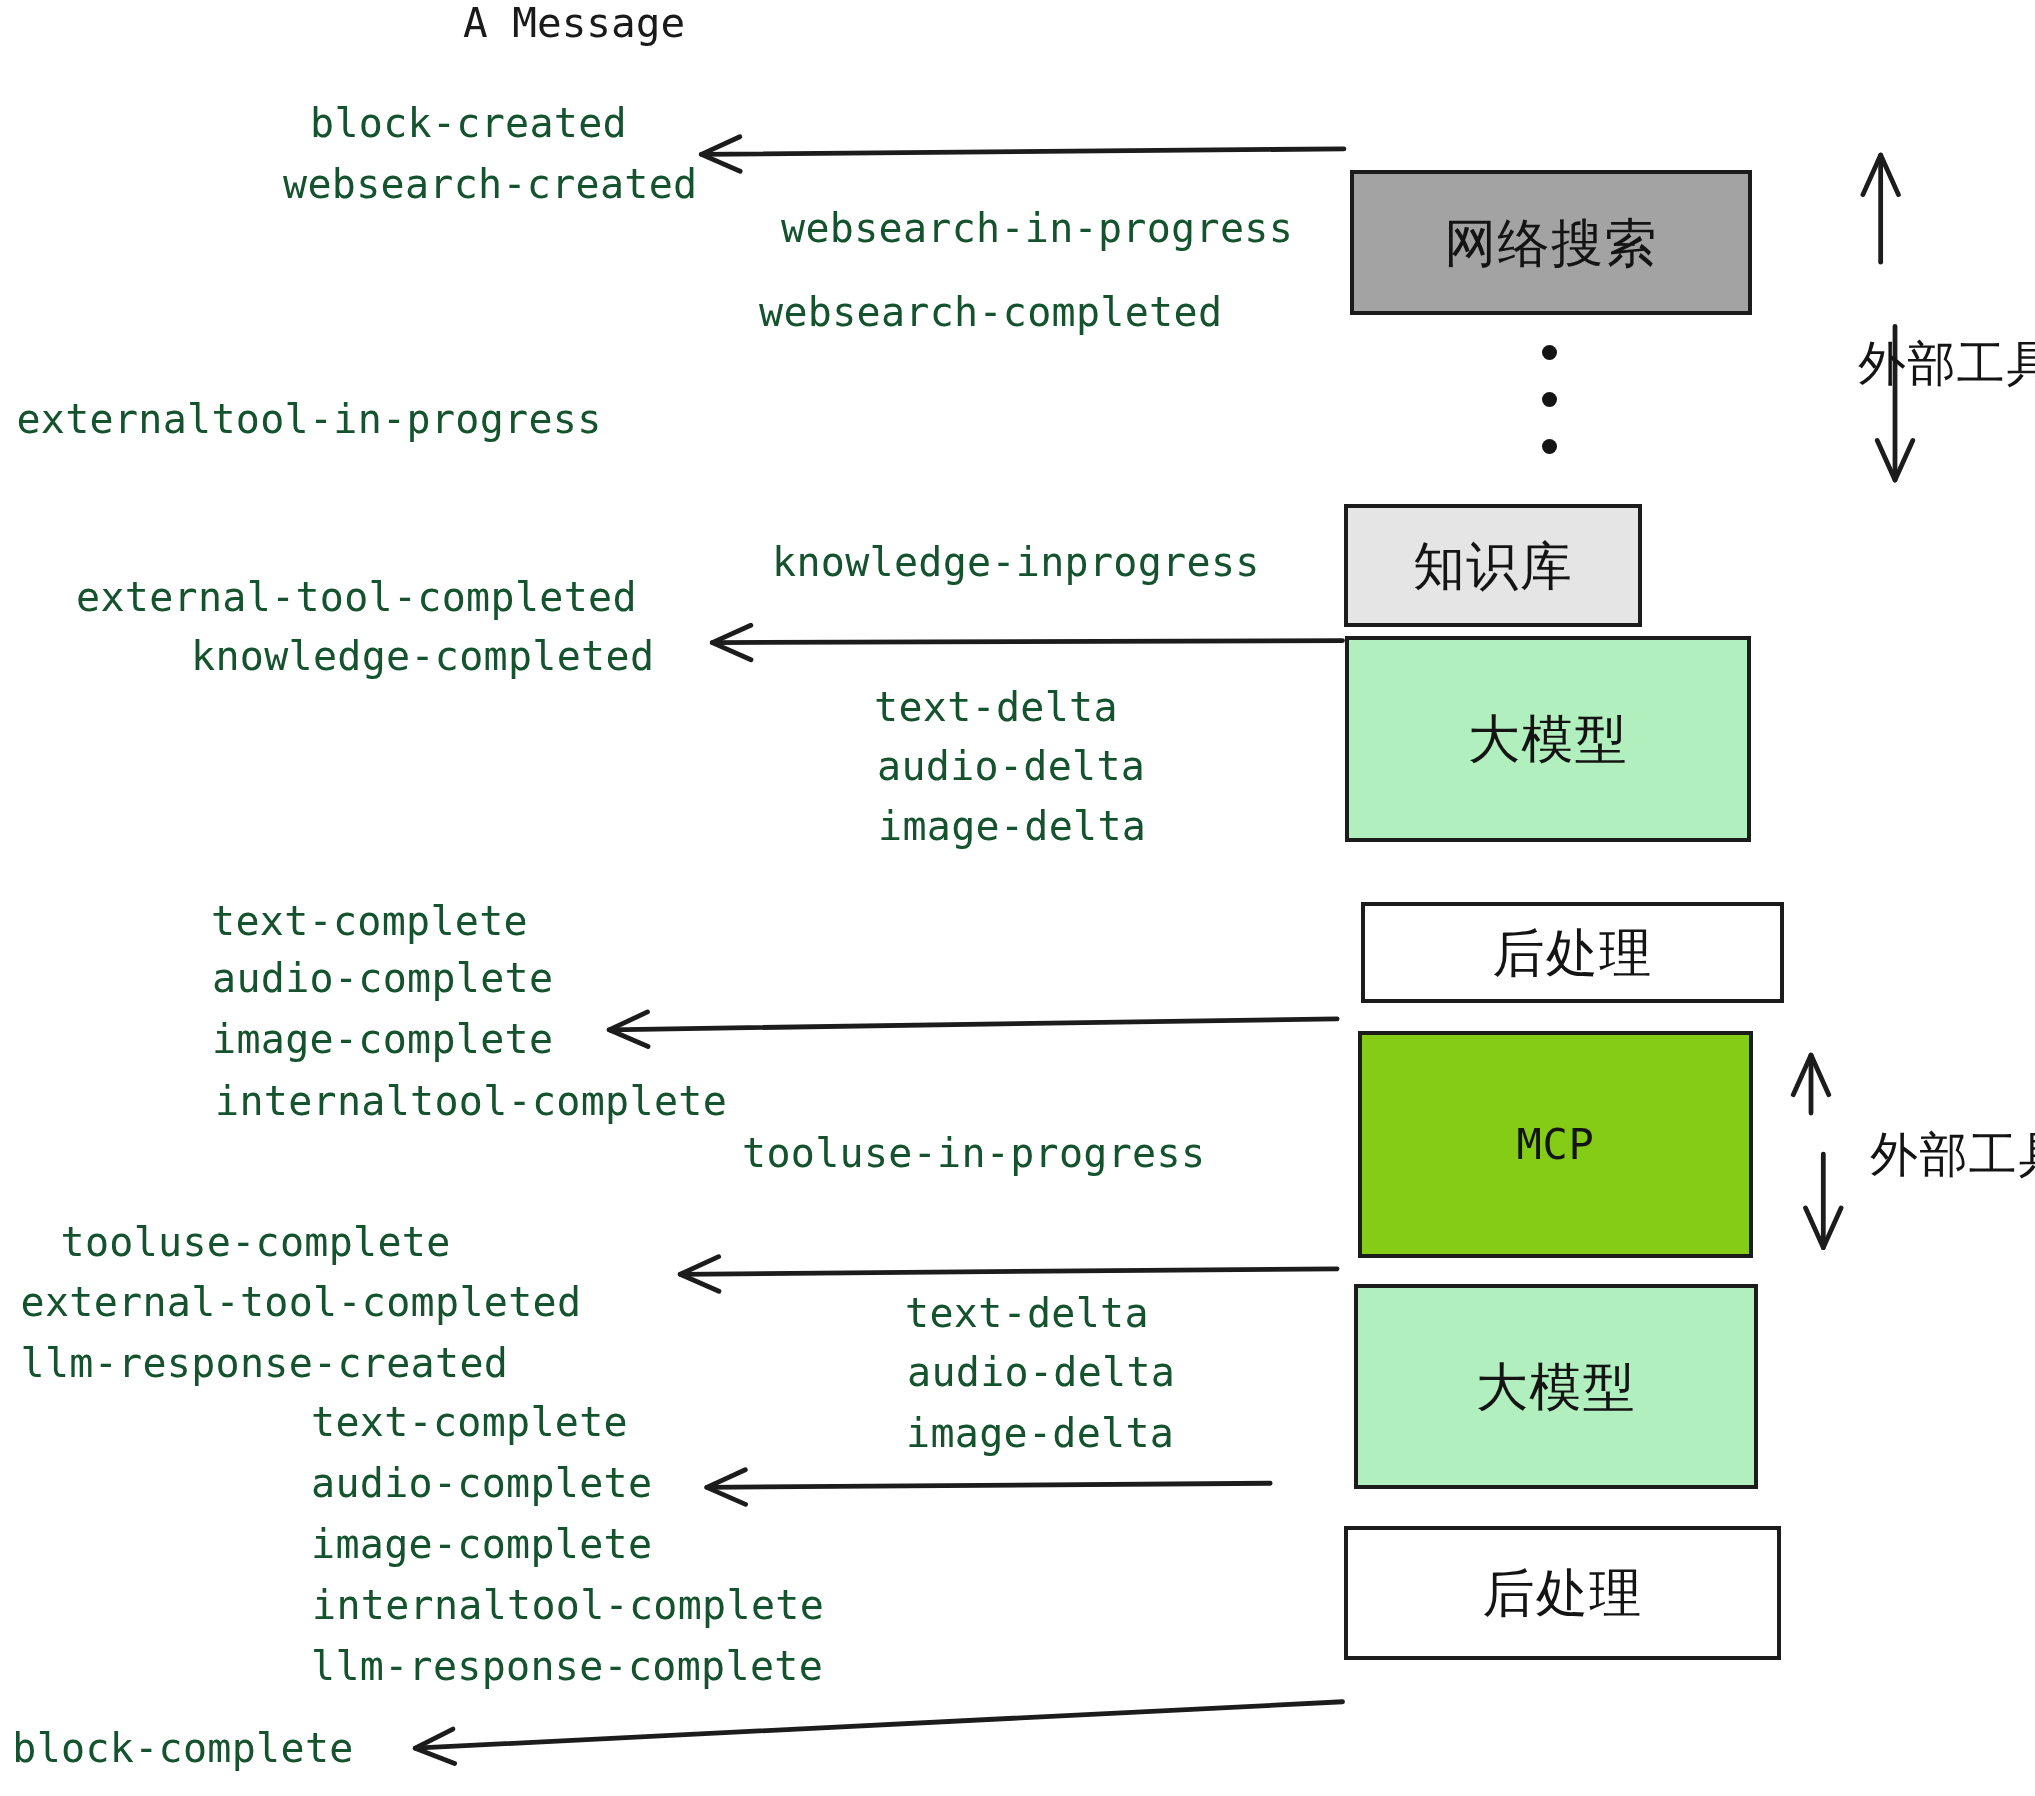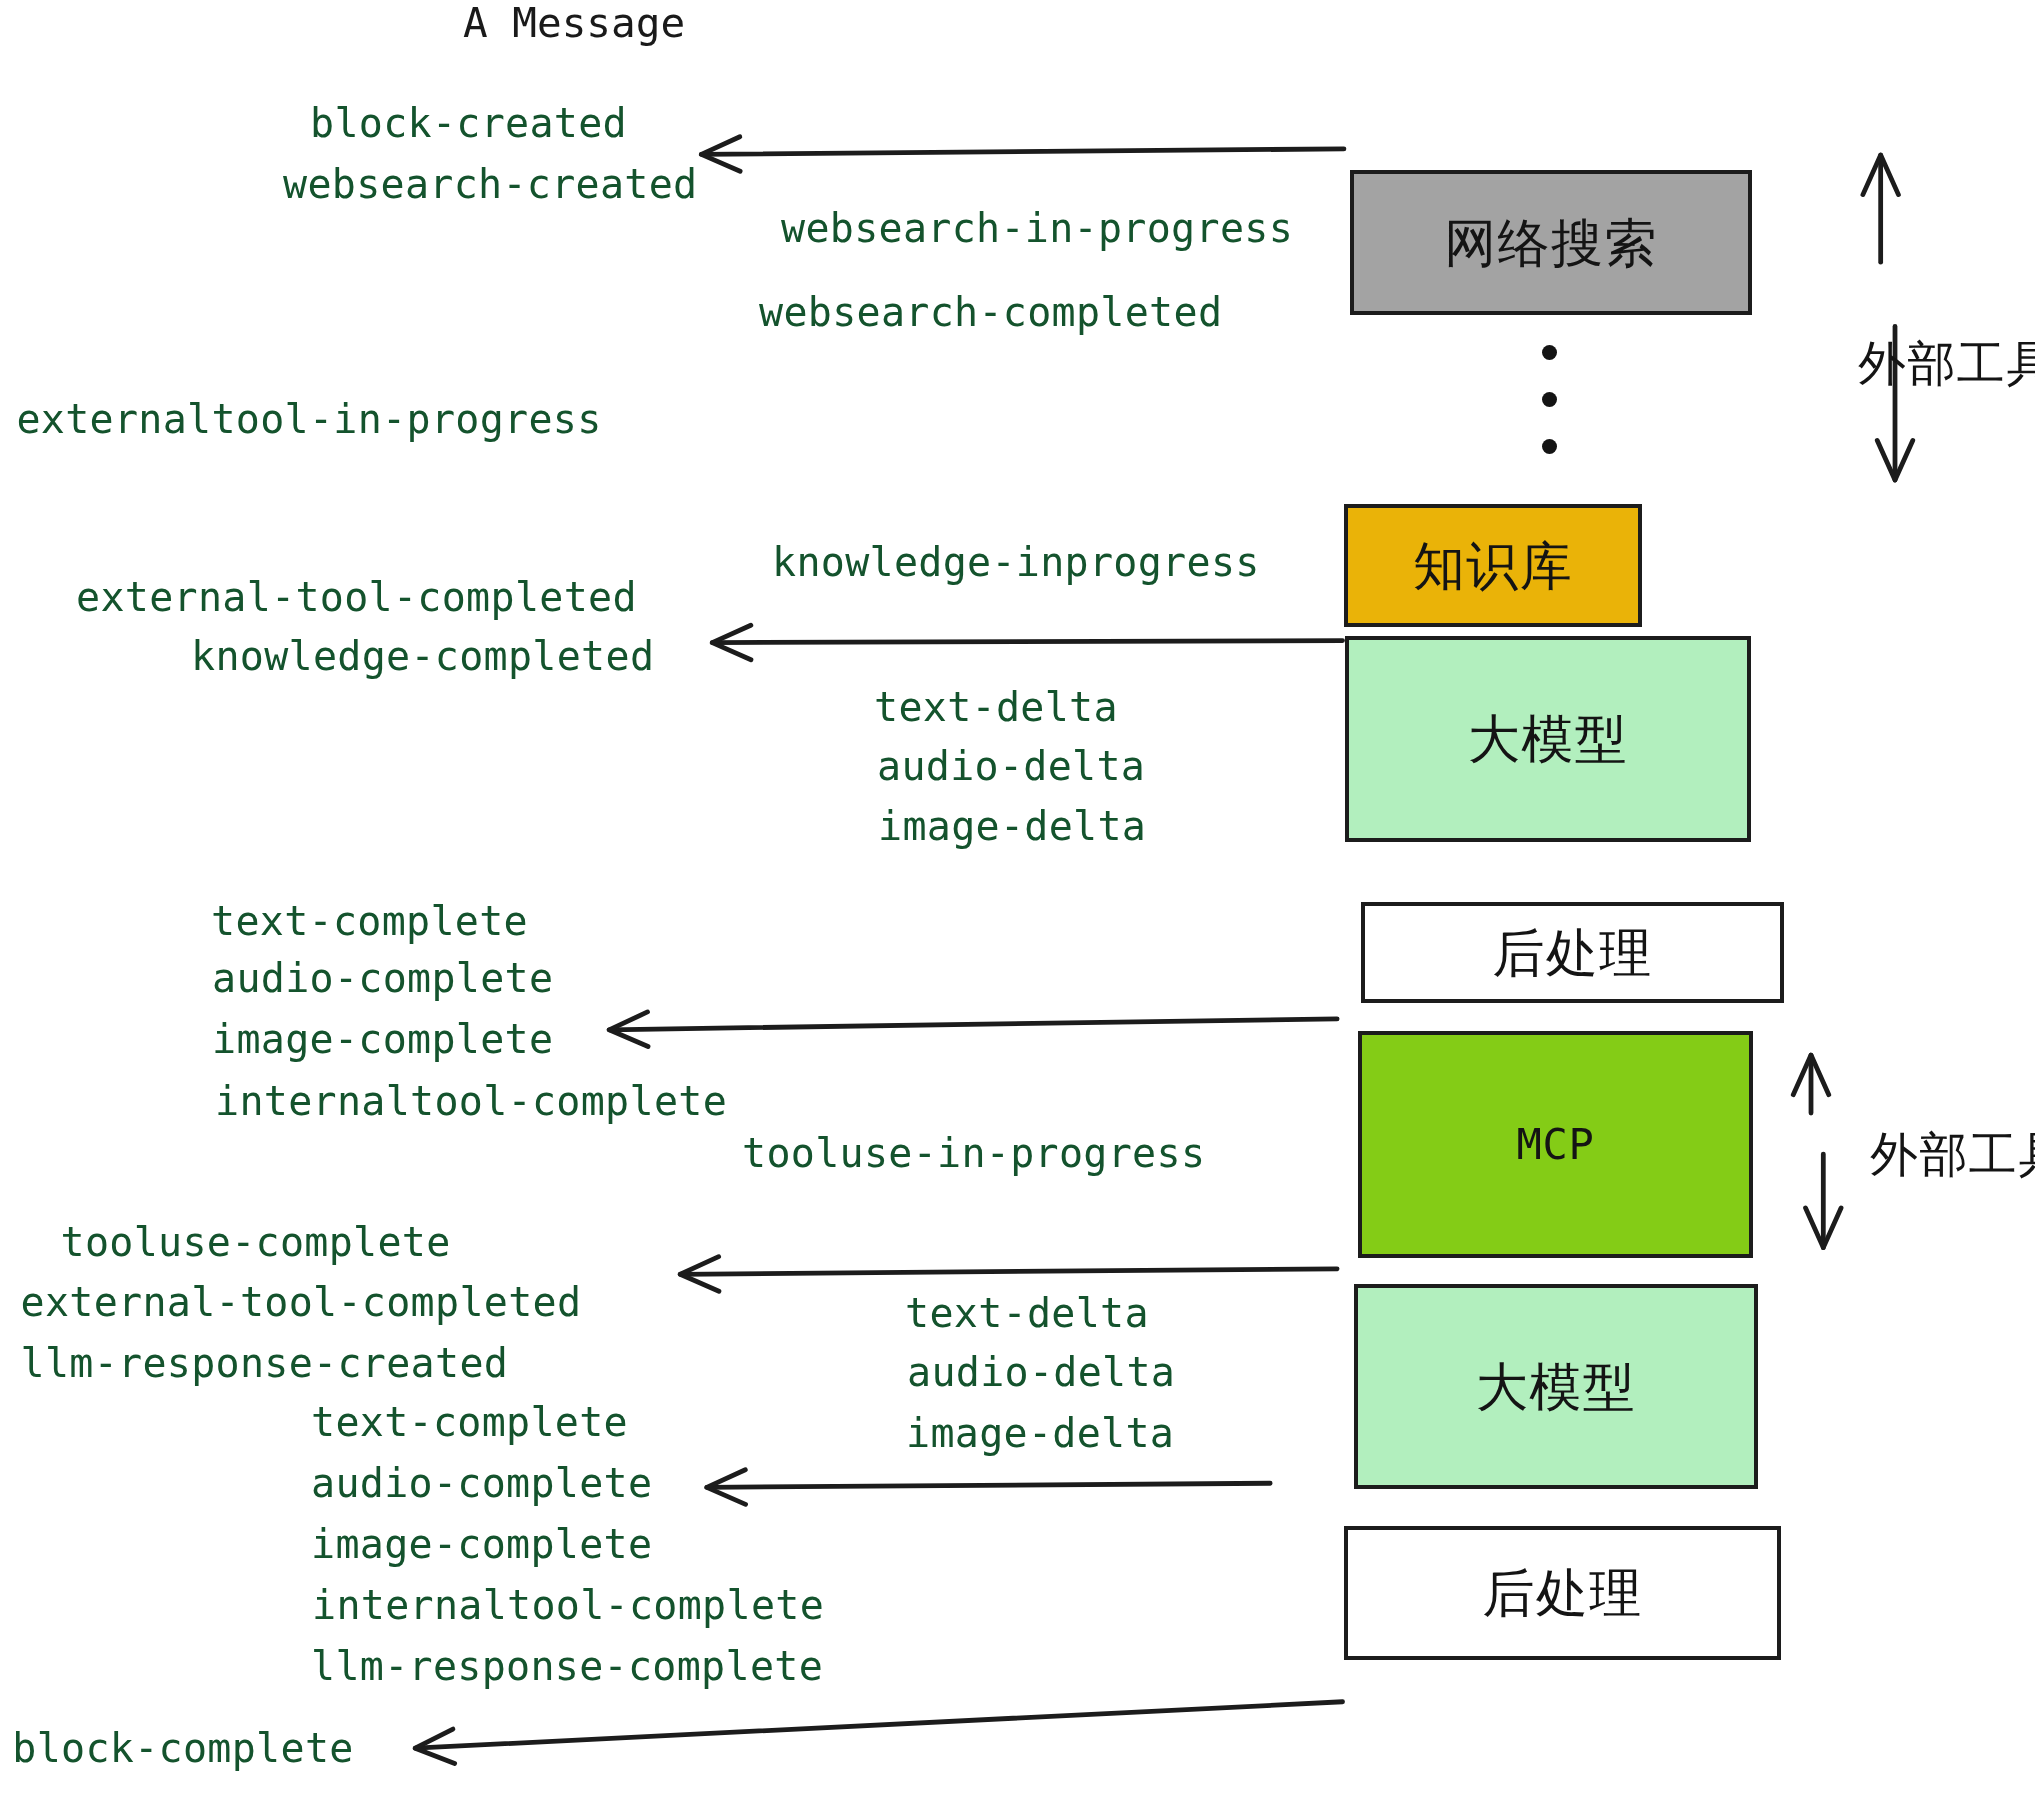--- a/index.html
+++ b/index.html
@@ -150,21 +150,21 @@
           <line x1="2670" y1="1690" x2="2670" y2="1827"></line>
           <polyline points="2644,1769 2670,1827 2696,1769"></polyline>
         </g>
       </g>
   </svg>
 
   <div id="boxes-layer">
       <div class="box" style="left: 1350px; top: 170px; width: 402px; height: 145px; background: #a3a3a3;">
         <span class="box-label">网络搜索</span>
       </div>
-      <div class="box" style="left: 1344px; top: 504px; width: 298px; height: 123px; background: #eab308;">
+      <div class="box" style="left: 1344px; top: 504px; width: 298px; height: 123px; background: #e5e5e5;">
         <span class="box-label">知识库</span>
       </div>
       <div class="box" style="left: 1345px; top: 636px; width: 406px; height: 206px; background: rgb(178, 239, 190);">
         <span class="box-label">大模型</span>
       </div>
       <div class="box" style="left: 1361px; top: 902px; width: 423px; height: 101px; background: rgb(255, 255, 255);">
         <span class="box-label">后处理</span>
       </div>
       <div class="box mono" style="left: 1358px; top: 1031px; width: 395px; height: 227px; background: #84cc16;">
         <span class="box-label">MCP</span>

